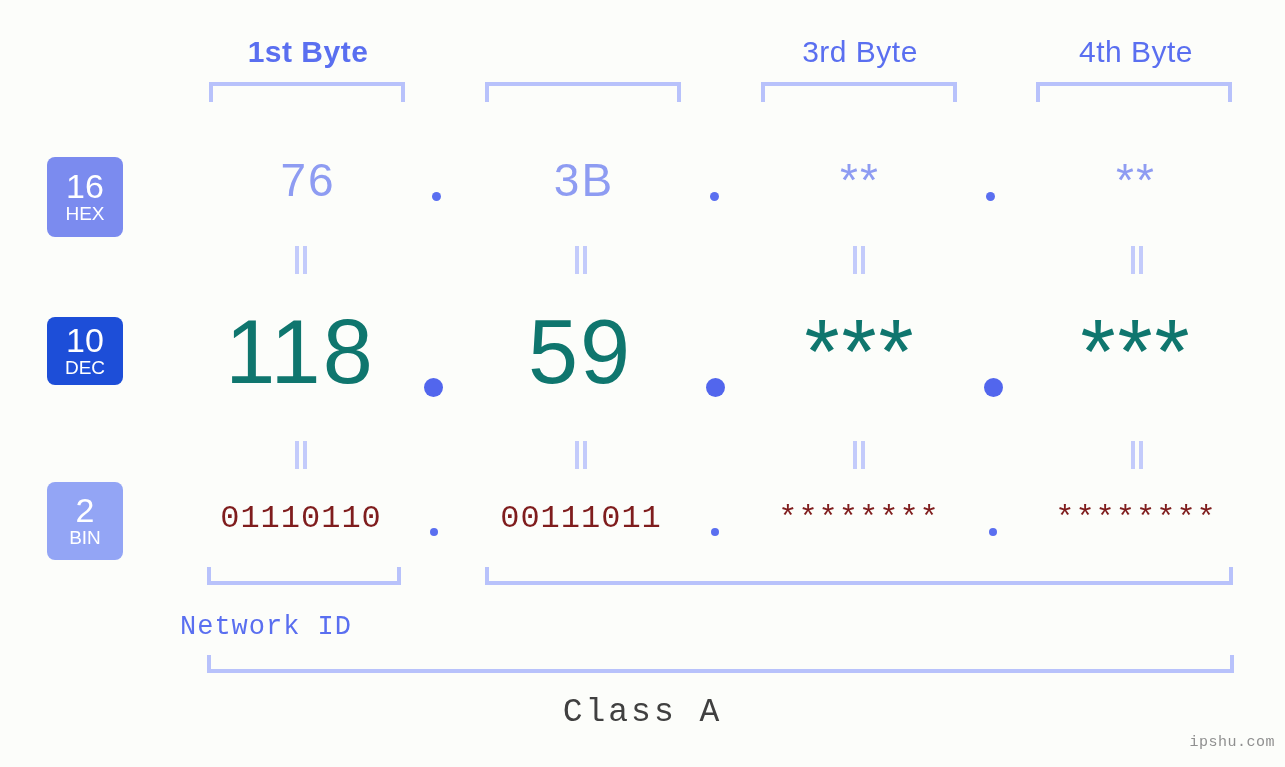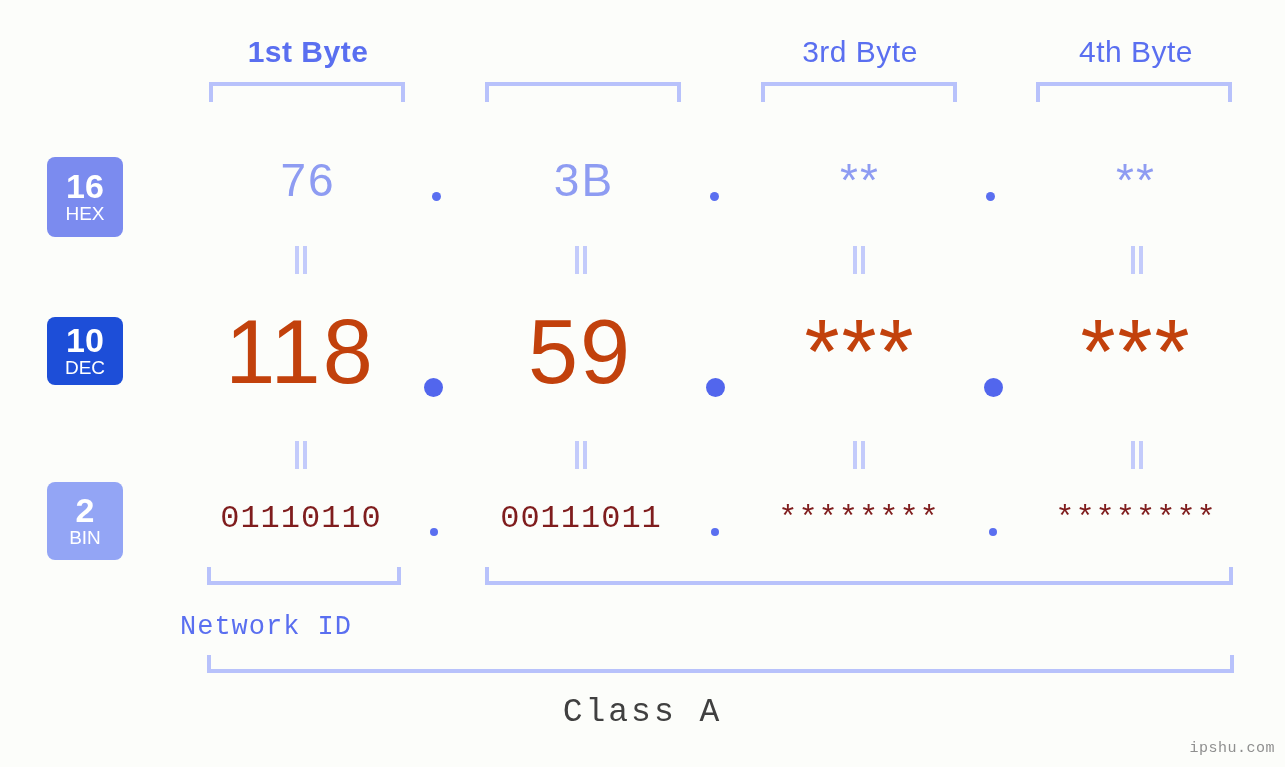--- a/index.html
+++ b/index.html
@@ -67,21 +67,21 @@
     box-sizing: border-box;
     display: flex;
     flex-direction: column;
     align-items: center;
     justify-content: center;
     font-family: "Liberation Sans", sans-serif;
   }
   .badge .num {
     font-size: 34px;
     line-height: 34px;
-    font-weight: 700;
+    font-weight: 400;
   }
   .badge .nm {
     font-size: 19px;
     line-height: 22px;
     font-weight: 400;
   }
   #badge-hex { top: 157px; height: 80px; background: #7b8bef; }
   #badge-dec { top: 317px; height: 68px; background: #1d4ed8; }
   #badge-bin { top: 482px; height: 78px; background: #93a5f5; }
 
@@ -114,21 +114,21 @@
   }
   #row-hex .dot {
     width: 9px; height: 9px; background: #5a6ff0; top: 40px;
   }
 
   
   #row-dec .cell {
     top: 0;
     font-size: 90px;
     line-height: 104px;
-    color: #c2410c;
+    color: #0f766e;
     font-family: "Liberation Sans", sans-serif;
     letter-spacing: 2px;
   }
   #row-dec .dot {
     width: 19px; height: 19px; background: #5266ed; top: 78px;
   }
 
   
   #row-bin .cell {
     top: 0;
@@ -181,21 +181,21 @@
     line-height: 42px;
     color: #404040;
     font-family: "Liberation Mono", "DejaVu Sans Mono", monospace;
     letter-spacing: 3px;
   }
 
   
   #watermark {
     position: absolute;
     right: 10px;
-    bottom: 10px;
+    bottom: 16px;
     font-size: 15px;
     color: #8f8f8f;
     font-family: "Liberation Mono", "DejaVu Sans Mono", monospace;
     letter-spacing: 0.5px;
   }
 </style>
 </head>
 <body>
 
 <div id="stage">

